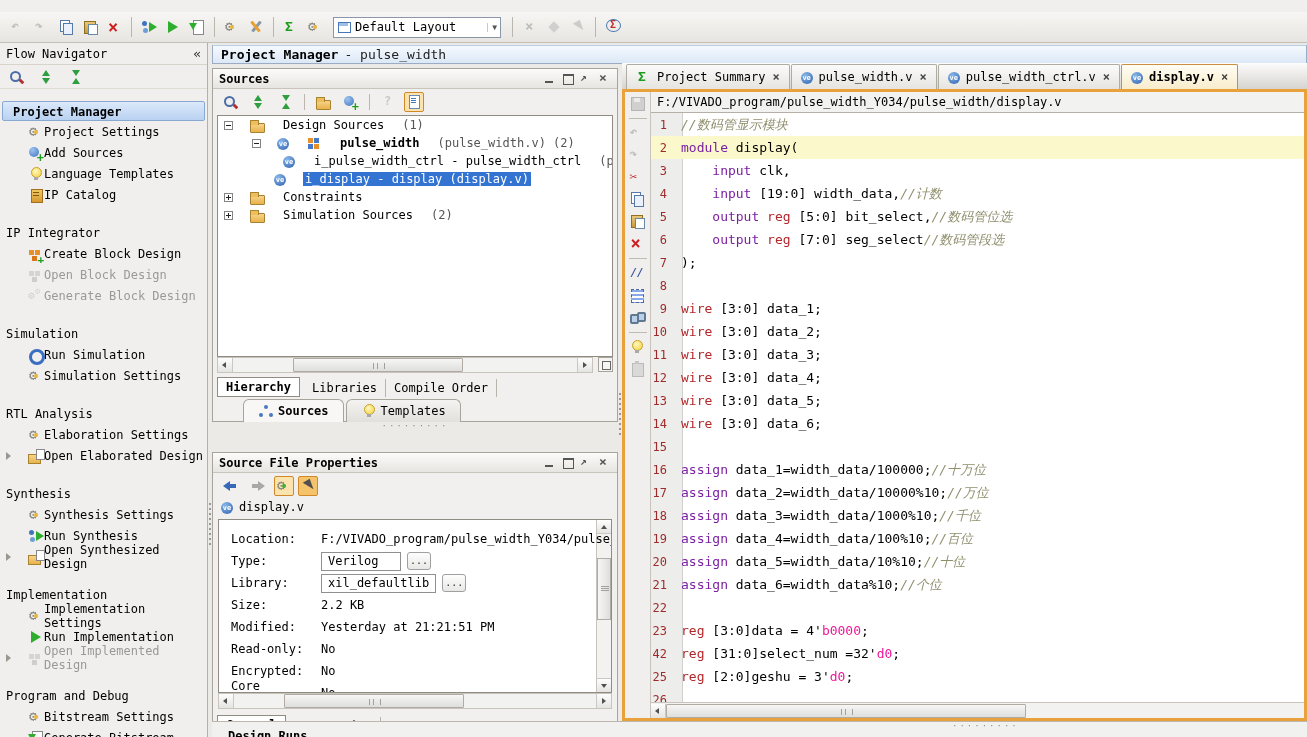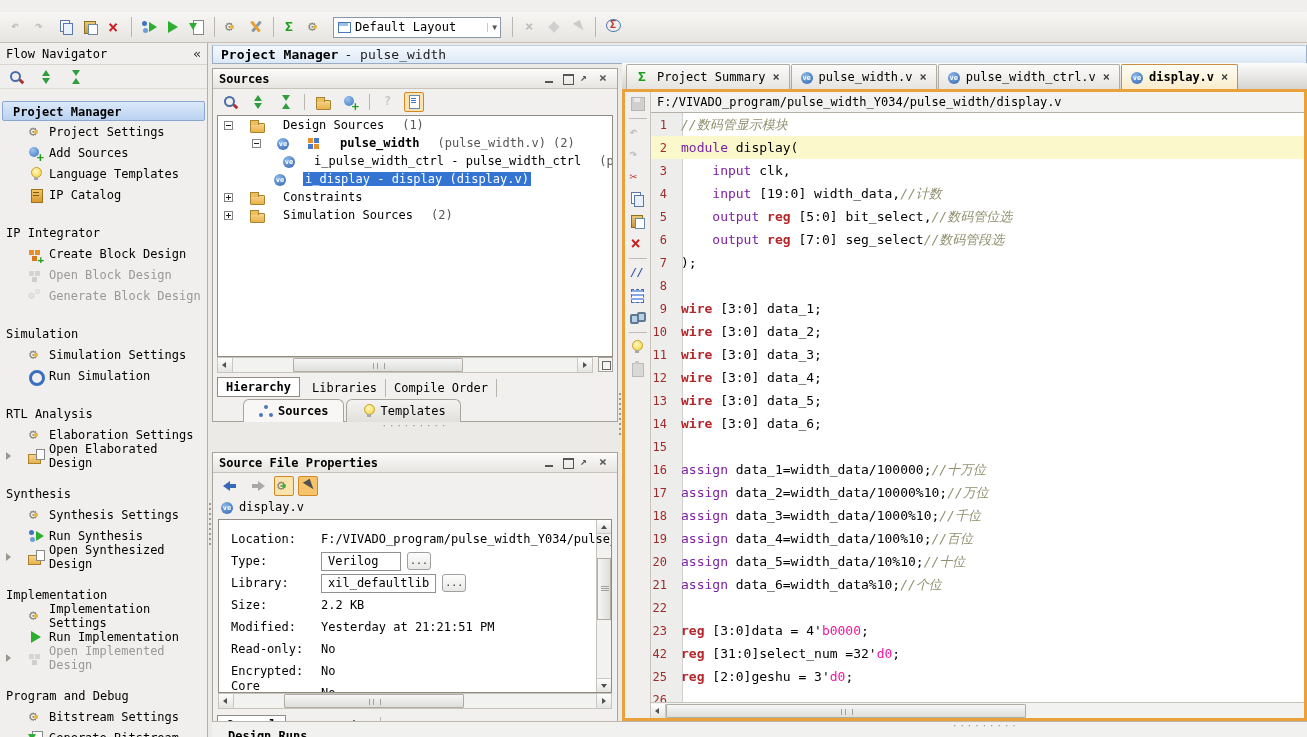--- a/index.html
+++ b/index.html
@@ -97,21 +97,21 @@
   
   .sidebar{position:absolute;left:0;top:43px;width:208px;height:694px;background:#F0EFED;border-right:1px solid #B4B0A8;overflow:hidden}
   .fn-head{height:22px;display:flex;align-items:center;padding:0 6px;border-bottom:1px solid #D8D4CC}
   .fn-title{flex:1;font-size:12px}
   .fn-chev{color:#333;font-size:13px}
   .fn-tools{height:24px;display:flex;align-items:center;gap:6px;padding:0 4px;border-bottom:1px solid #E0DCD4}
   .fn-sections{padding-top:12px}
   .fn-sec{margin-bottom:18px}
   .fn-sec-title{height:20px;line-height:20px;padding:0 6px;font-size:12px;color:#000}
   .fn-sec-title.sel{background:linear-gradient(#DCE9FA,#B9D2F2);border:1px solid #88A8D0;border-radius:2px;margin:0 2px;font-weight:bold;padding:0 10px}
-  .fn-item{height:21px;display:flex;align-items:center;gap:5px;padding-left:28px;position:relative;cursor:default}
+  .fn-item{height:21px;display:flex;align-items:center;padding-left:28px;position:relative;cursor:default}
   .fn-item .sexp{position:absolute;left:6px}
   .fn-item.dis{color:#999}
   .fn-item.dis .ic{opacity:.45;filter:grayscale(1)}
   .sexp{width:0;height:0;border-top:4px solid transparent;border-bottom:4px solid transparent;border-left:5px solid #989890;display:inline-block}
 
   
   .caption{position:absolute;left:212px;top:45px;width:1095px;height:19px;background:linear-gradient(#F5F9FE,#DCE8F6);border:1px solid #9AADC4;border-top-color:#B9CFE8;display:flex;align-items:center;padding:0 8px;font-size:13px}
   .caption b{font-weight:bold}
   .caption .sub{margin-left:6px;color:#222}
 
@@ -194,21 +194,21 @@
   .vtoolbar .vsep{width:18px;height:1px;background:#C0BCB4;margin:1px 0}
   .vtoolbar .dis{opacity:.55;filter:grayscale(1)}
   .ecol{flex:1;display:flex;flex-direction:column;min-width:0}
   .pathrow{height:21px;background:#F2F2F1;border-bottom:1px solid #B4B0A8;display:flex;align-items:center;padding-left:6px;font-size:12px;flex:none}
   .codewrap{position:relative;flex:1;overflow:hidden;background:#FFF}
   .gutterbg{position:absolute;left:0;top:0;bottom:0;width:32px;background:#EDEDEB;border-right:1px solid #D0D0CE}
   .cline{position:relative;height:23px;display:flex;align-items:center;font-family:"DejaVu Sans Mono",monospace;font-size:13px}
   .cline.hl{background:var(--clbg)}
   .lnum{width:24px;text-align:right;padding-right:8px;color:var(--lnc);font-size:12px;flex:none}
   .lcode{white-space:pre;padding-left:6px}
-  .s-k{color:var(--kw)} .s-r{color:var(--rw);font-weight:bold} .s-c{color:var(--cm);font-style:italic} .s-n{color:var(--num)} .s-p{color:#000}
+  .s-k{color:var(--kw)} .s-r{color:var(--rw);font-weight:normal} .s-c{color:var(--cm);font-style:italic} .s-n{color:var(--num)} .s-p{color:#000}
   .ehscroll{height:16px;flex:none;border-top:1px solid #C8C4BC;background:#F2F2F0;display:flex;align-items:center}
 
   
   .bottomstrip{position:absolute;left:212px;top:721px;width:1095px;height:16px;background:#F1F1EF;border-top:1px solid #BBB7AF}
   .cutlabel{position:absolute;left:16px;top:7px;font-size:12px;font-weight:bold;white-space:nowrap}
   .strip-dots{position:absolute;left:740px;top:-1px;color:#909090;font-size:9px;letter-spacing:2px}
   .strip-dots::before{content:"·········"}
   .vsplit{position:absolute;top:43px;height:694px;width:4px}
   .vsplit .grip{position:absolute;left:1px;width:2px;height:44px;background:repeating-linear-gradient(180deg,#999 0 2px,transparent 2px 5px)}
 </style>
@@ -327,26 +327,26 @@
             <span class="fn-label">Open Block Design</span>
           </div>
           <div class="fn-item dis">
             <span class="ic i-gears-gray"></span>
             <span class="fn-label">Generate Block Design</span>
           </div>
         </div>
         <div class="fn-sec">
           <div class="fn-sec-title">Simulation</div>
           <div class="fn-item">
+            <span class="ic i-run-sim"></span>
+            <span class="fn-label">Run Simulation</span>
+          </div>
+          <div class="fn-item">
             <span class="ic i-gear-gold"></span>
             <span class="fn-label">Simulation Settings</span>
-          </div>
-          <div class="fn-item">
-            <span class="ic i-run-sim"></span>
-            <span class="fn-label">Run Simulation</span>
           </div>
         </div>
         <div class="fn-sec">
           <div class="fn-sec-title">RTL Analysis</div>
           <div class="fn-item">
             <span class="ic i-gear-gold"></span>
             <span class="fn-label">Elaboration Settings</span>
           </div>
           <div class="fn-item">
             <span class="sexp"></span>

